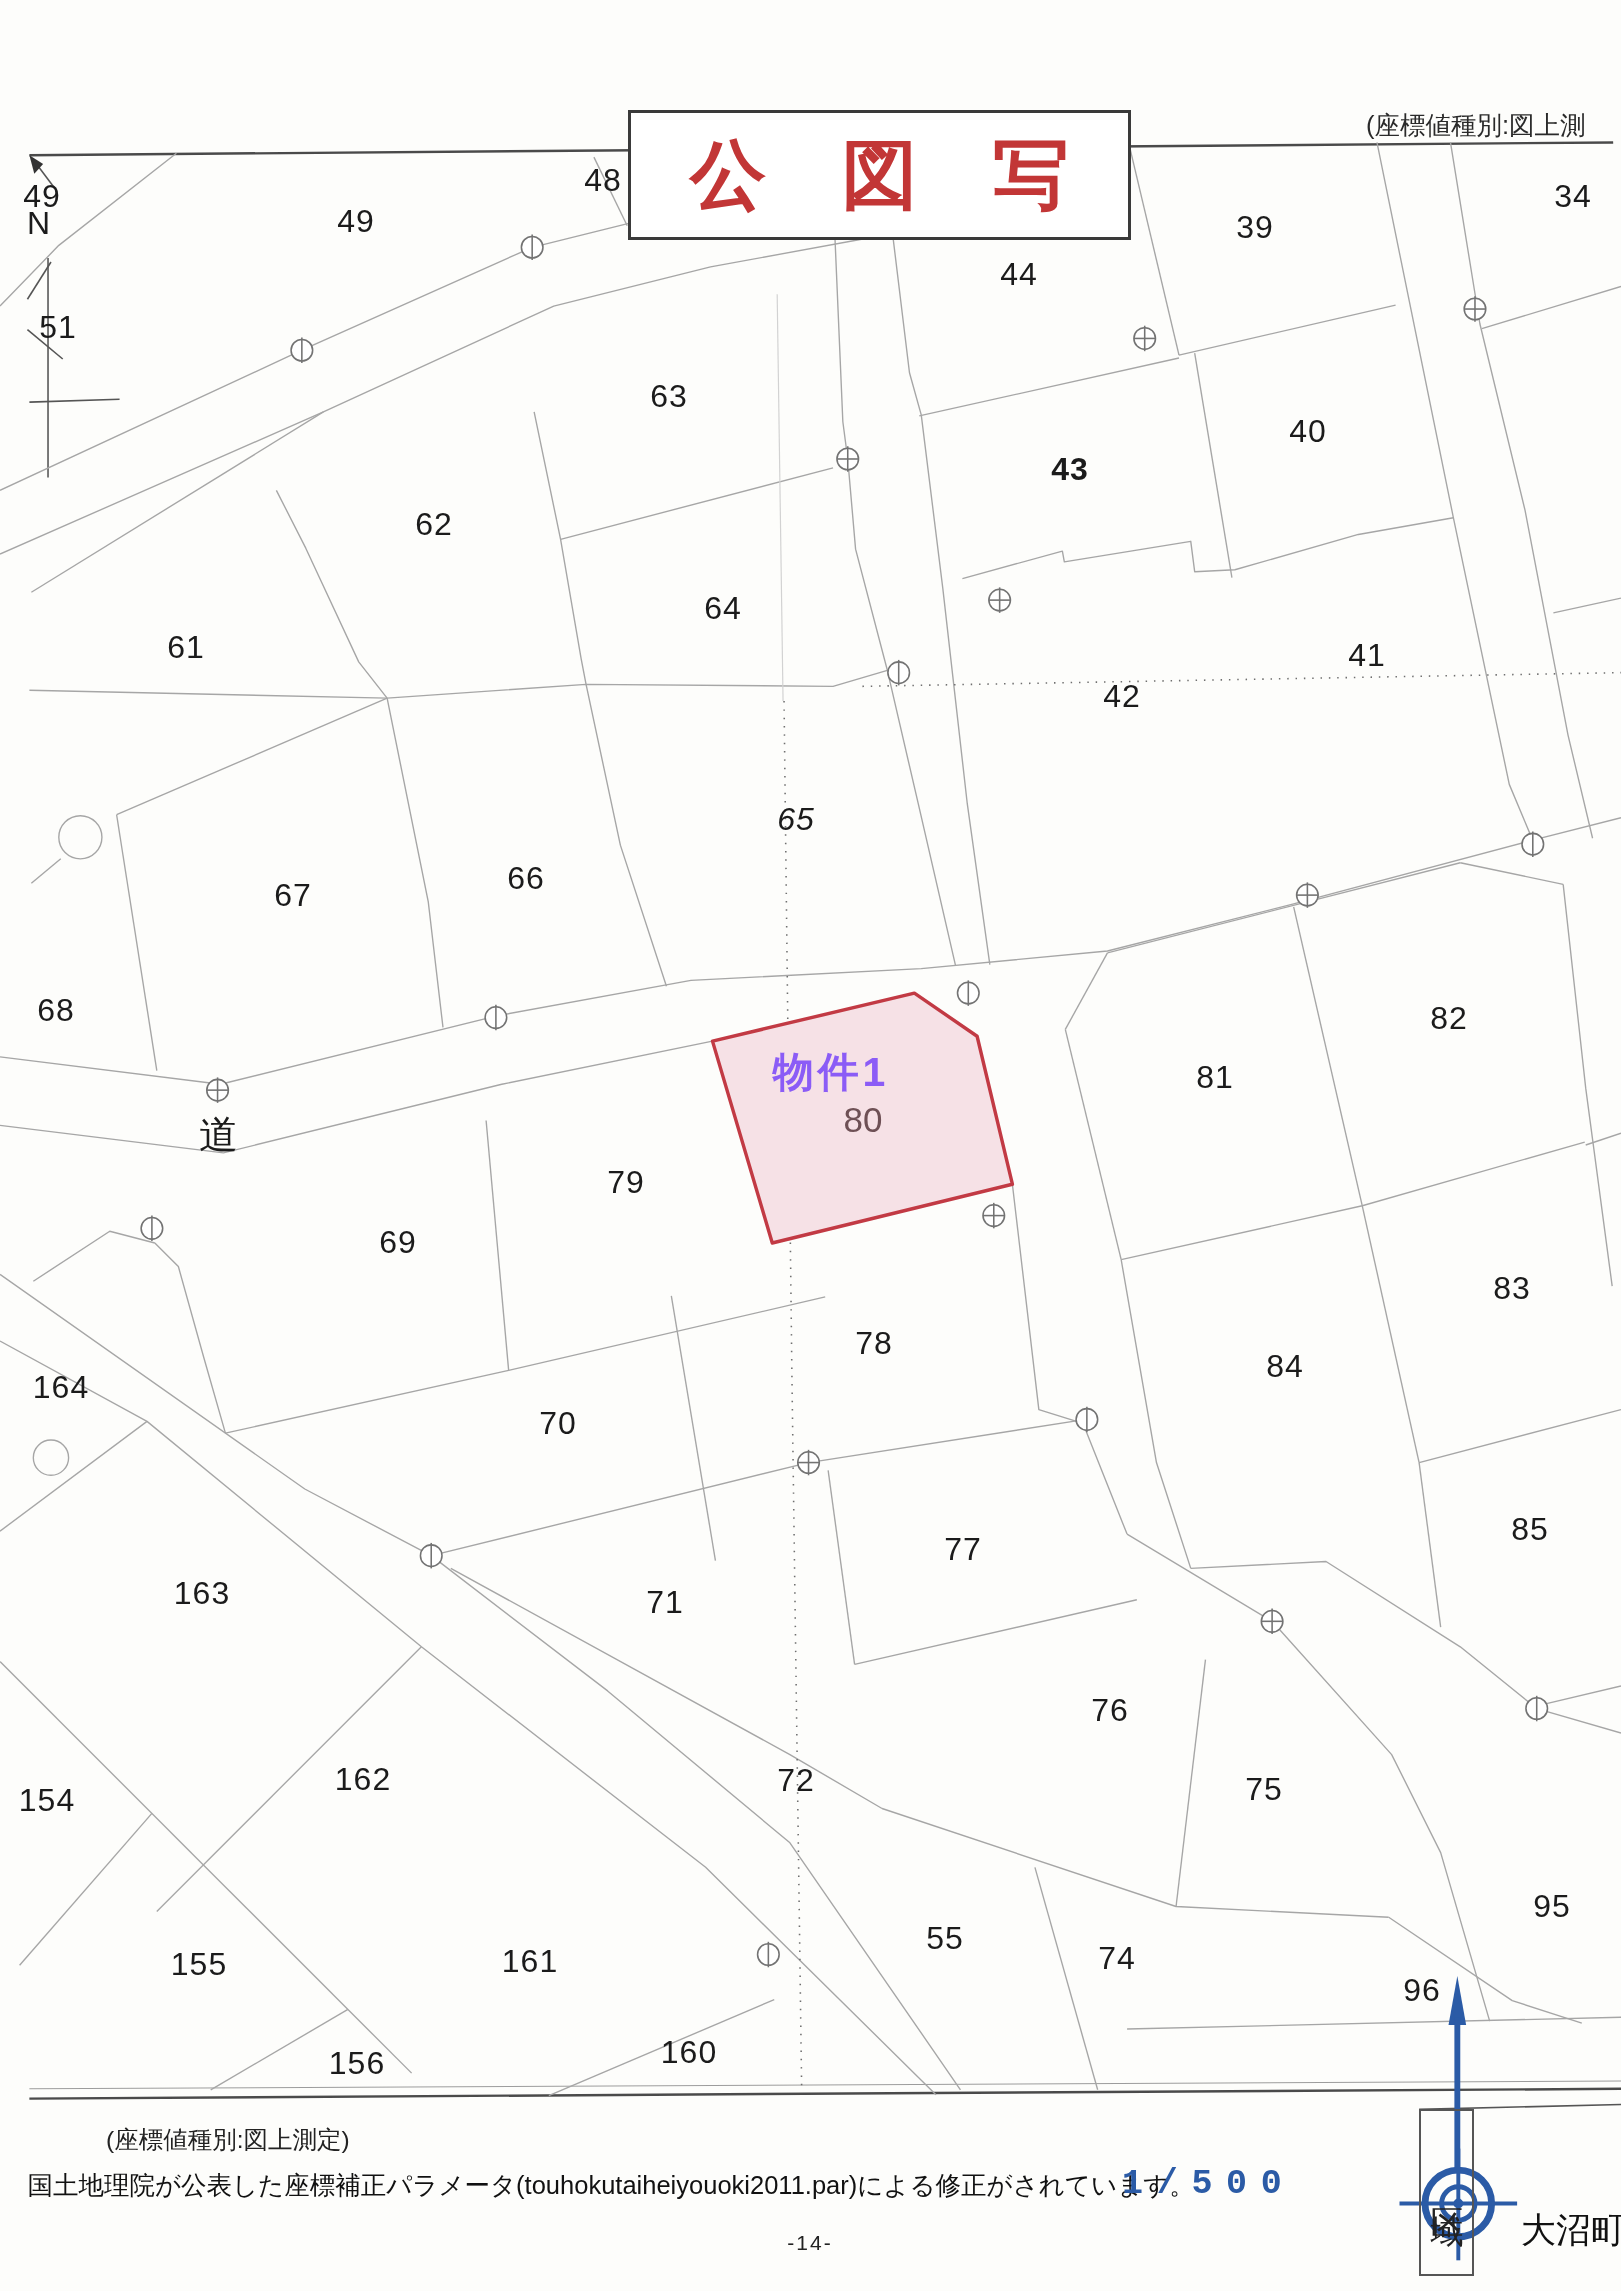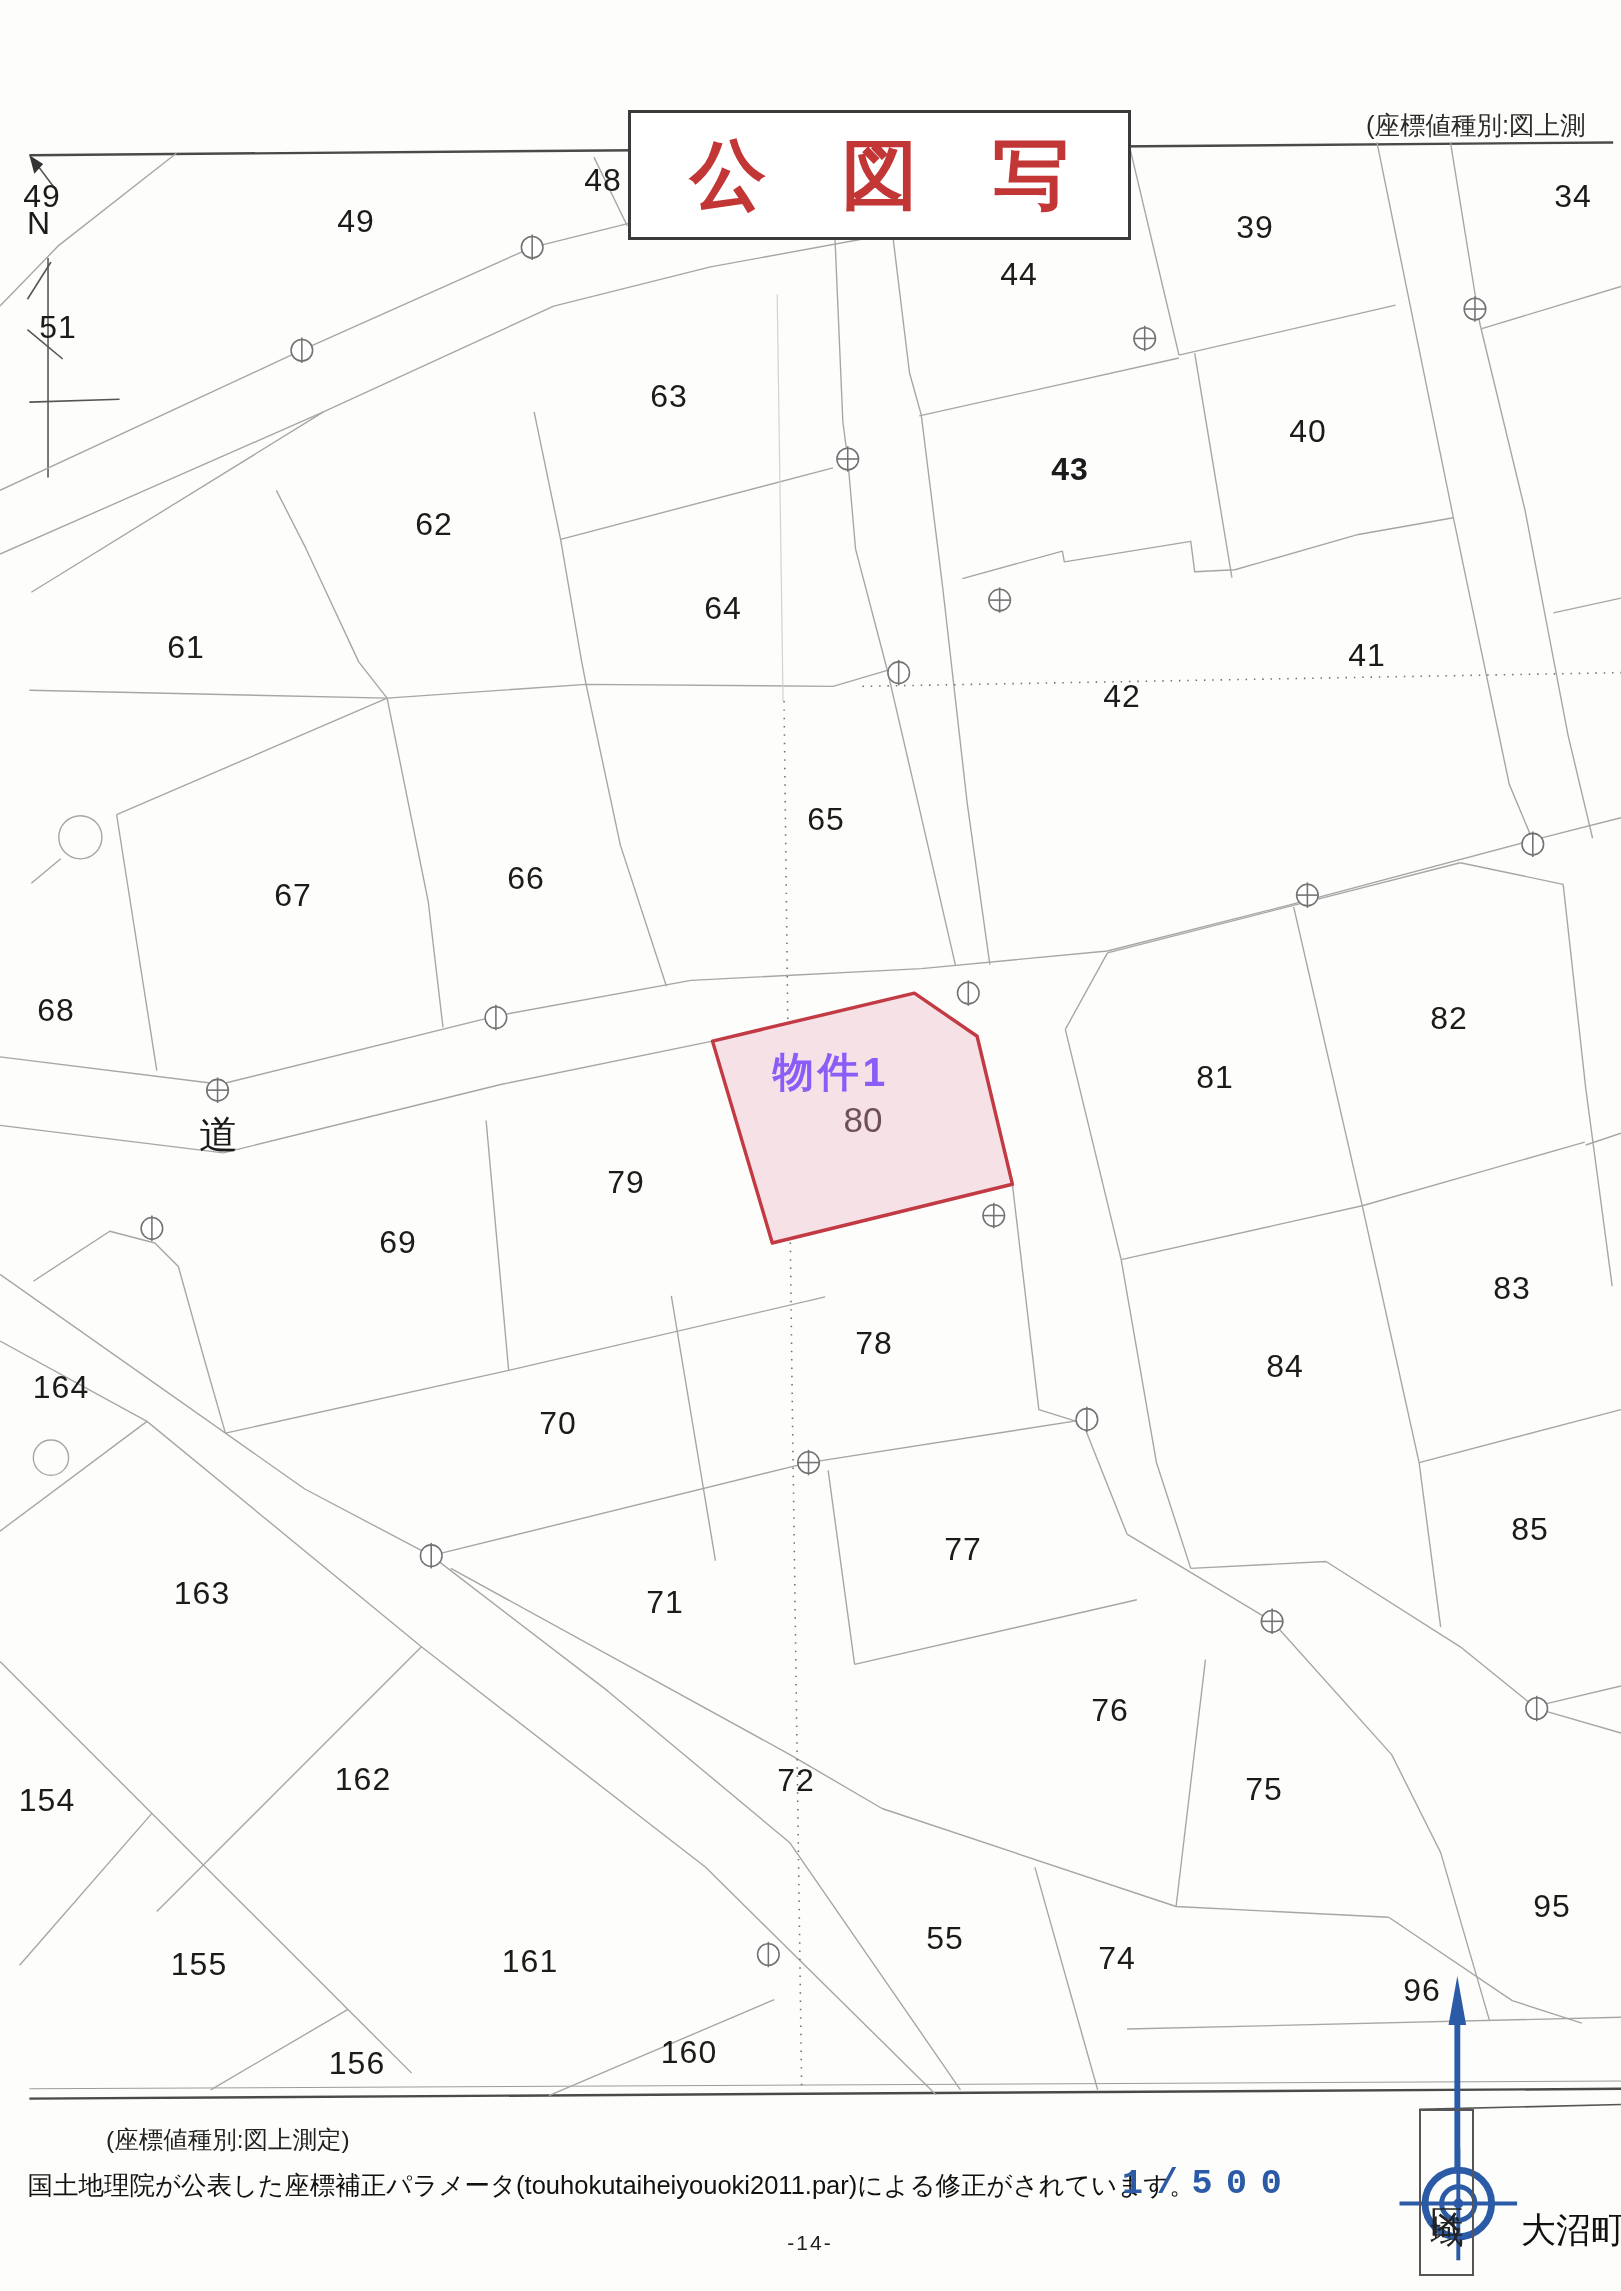--- a/index.html
+++ b/index.html
@@ -247,21 +247,21 @@
       <div class="plabel" style="left: 1019px; top: 274px;">44</div>
       <div class="plabel" style="left: 1255px; top: 227px;">39</div>
       <div class="plabel" style="left: 1573px; top: 196px;">34</div>
       <div class="plabel" style="left: 1308px; top: 431px;">40</div>
       <div class="plabel" style="left: 1070px; top: 469px; font-weight: bold;">43</div>
       <div class="plabel" style="left: 434px; top: 524px;">62</div>
       <div class="plabel" style="left: 186px; top: 647px;">61</div>
       <div class="plabel" style="left: 723px; top: 608px;">64</div>
       <div class="plabel" style="left: 1122px; top: 696px;">42</div>
       <div class="plabel" style="left: 1367px; top: 655px;">41</div>
-      <div class="plabel" style="left: 826px; top: 819px;">65</div>
+      <div class="plabel" style="left: 796px; top: 819px; font-style: italic;">65</div>
       <div class="plabel" style="left: 526px; top: 842px; margin-top: 36px;">66</div>
       <div class="plabel" style="left: 293px; top: 895px;">67</div>
       <div class="plabel" style="left: 56px; top: 1010px;">68</div>
       <div class="plabel" style="left: 1449px; top: 1018px;">82</div>
       <div class="plabel" style="left: 1215px; top: 1077px;">81</div>
       <div class="plabel" style="left: 626px; top: 1182px;">79</div>
       <div class="plabel" style="left: 398px; top: 1242px;">69</div>
       <div class="plabel" style="left: 1512px; top: 1288px;">83</div>
       <div class="plabel" style="left: 874px; top: 1343px;">78</div>
       <div class="plabel" style="left: 1285px; top: 1366px;">84</div>

